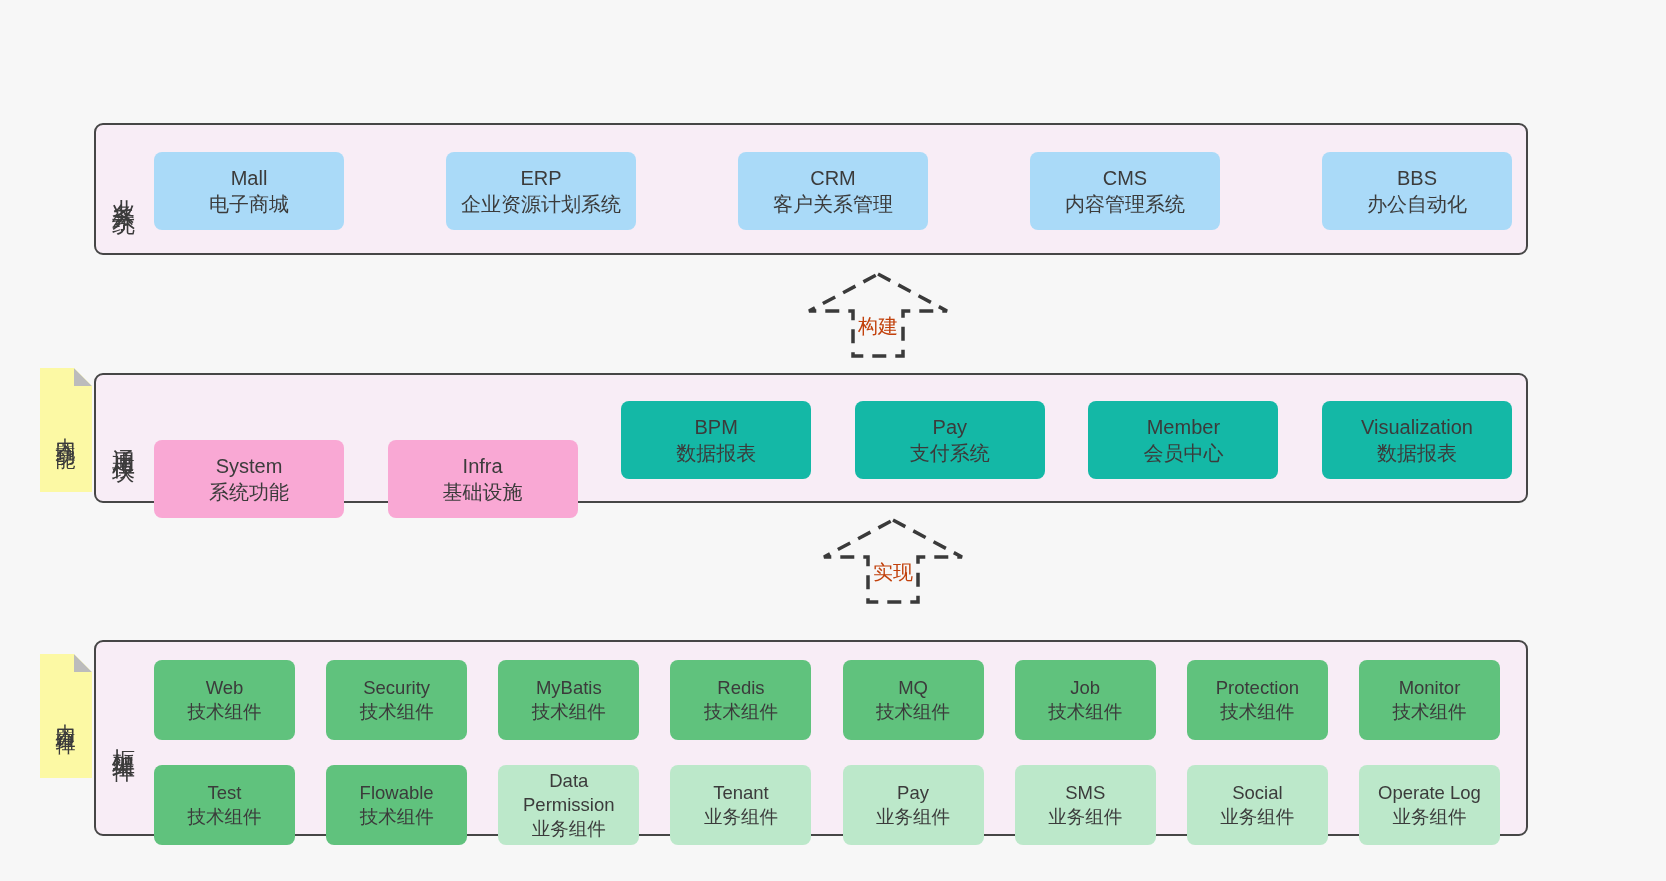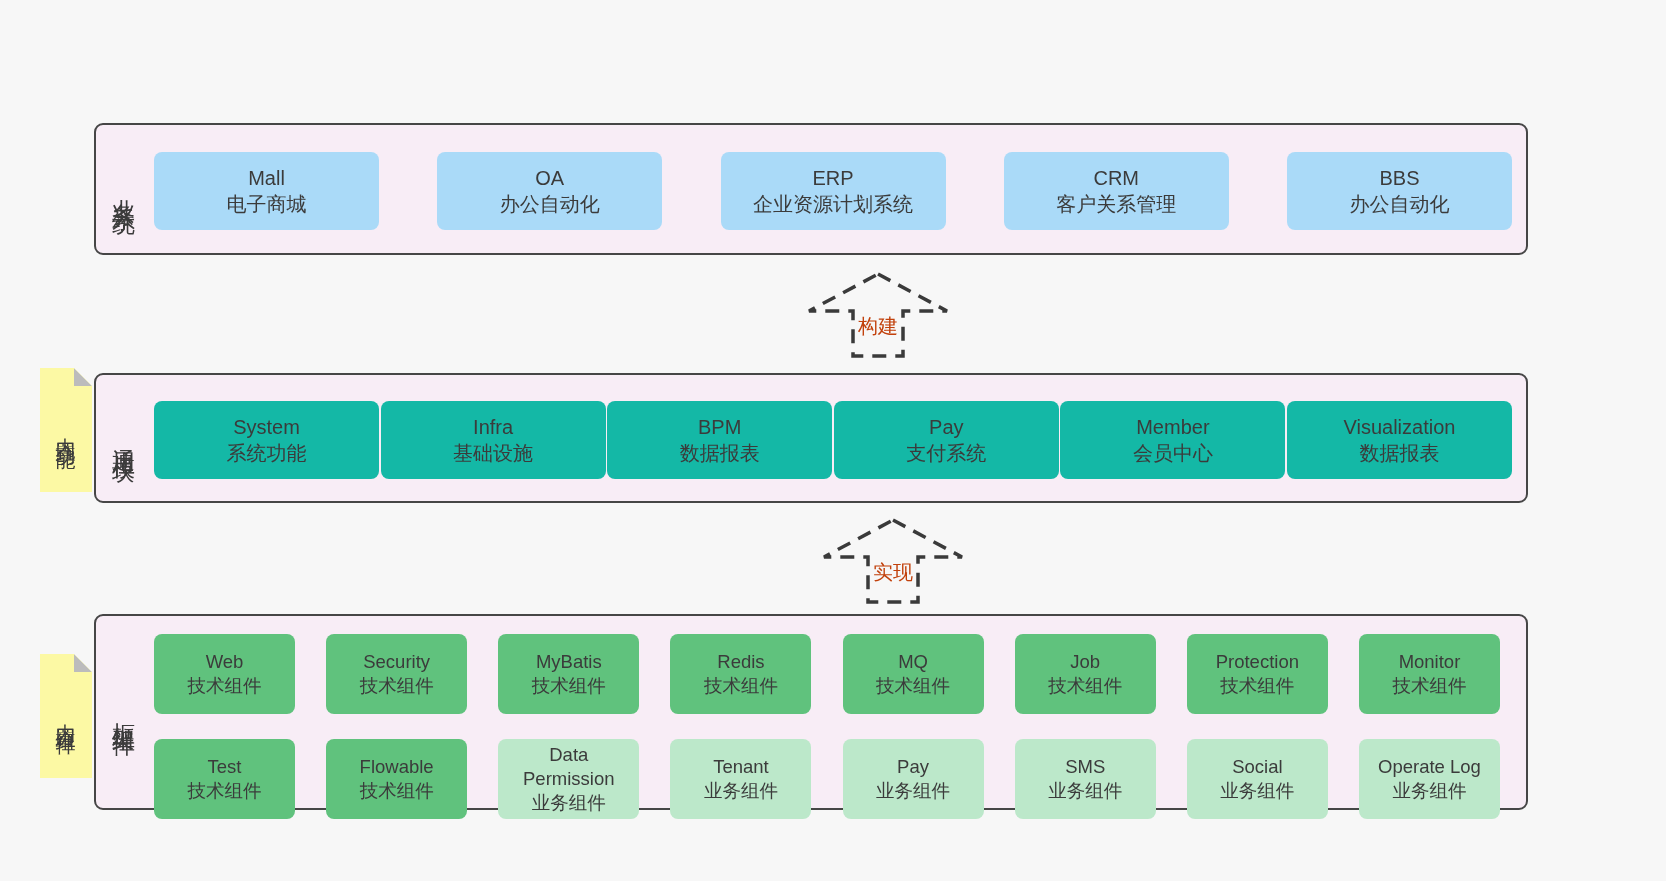--- a/index.html
+++ b/index.html
@@ -9,46 +9,46 @@
     background:#f7f7f7; overflow:hidden;
     font-family:"Liberation Sans","DejaVu Sans",sans-serif;
     color:#3b3b3b;
   }
   .band {
     position:absolute; left:94px; width:1434px;
     background:#f8edf6; border:2px solid #464646; border-radius:9px;
   }
   #band1 { top:123px;  height:132px; }
   #band2 { top:373px;  height:130px; }
-  #band3 { top:614px;  height:196px; }
+  #band3 { top:640px;  height:196px; }
   .vtext {
     writing-mode:vertical-lr; text-orientation:upright;
     letter-spacing:4px; line-height:1;
   }
   .band-label {
     position:absolute; left:16px; top:50%; transform:translateY(-50%);
     font-size:23px; color:#3b3b3b;
   }
   .row {
     position:absolute; left:58px; right:14px;
     display:flex; justify-content:space-between;
   }
   #band1 .row { top:27px; }
   #band2 .row { top:26px; }
   .row3 { right:26px; }
   #row3a { top:18px; }
   #row3b { top:123px;align-items:flex-end; }
   .box {
-    width:225px; height:78px; border-radius:8px;
+    width:190px; height:78px; border-radius:8px;
     display:flex; flex-direction:column; align-items:center; justify-content:center;
     text-align:center; font-size:20px; line-height:1.32; padding:2px 6px;
   }
   .box3 { width:141px; height:80px; font-size:18.5px; line-height:1.3; }
   .blue  { background:#aadaf8; }
-  .red   { background:#14b8a6; }
+  .red   { background:#f9a8d4;margin-top:39px; }
   .pink  { background:#14b8a6; }
   .green { background:#60c27d; }
   .lgreen{ background:#bce8ca; }
   .sticky {
     position:absolute; left:40px; width:52px; height:124px;
     background:#fcf9a4;
     clip-path:polygon(0 0, calc(100% - 18px) 0, 100% 18px, 100% 100%, 0 100%);
     display:flex; align-items:center; justify-content:center;
   }
   #sticky1 { top:368px; }
@@ -73,30 +73,30 @@
 <div id="stage">
 
   <div class="band" id="band1">
     <div class="band-label vtext">业务系统</div>
     <div class="row">
       <div class="box blue">
         <span>Mall</span>
         <span>电子商城</span>
       </div>
       <div class="box blue">
-        <span>OA</span>
-        <span>办公自动化</span>
-      </div>
-      <div class="box blue">
         <span>ERP</span>
         <span>企业资源计划系统</span>
       </div>
       <div class="box blue">
         <span>CRM</span>
         <span>客户关系管理</span>
+      </div>
+      <div class="box blue">
+        <span>CMS</span>
+        <span>内容管理系统</span>
       </div>
       <div class="box blue">
         <span>BBS</span>
         <span>办公自动化</span>
       </div>
     </div>
   </div>
 
   <div class="arrow" id="arrow1">
     <svg viewBox="0 0 144 88">

